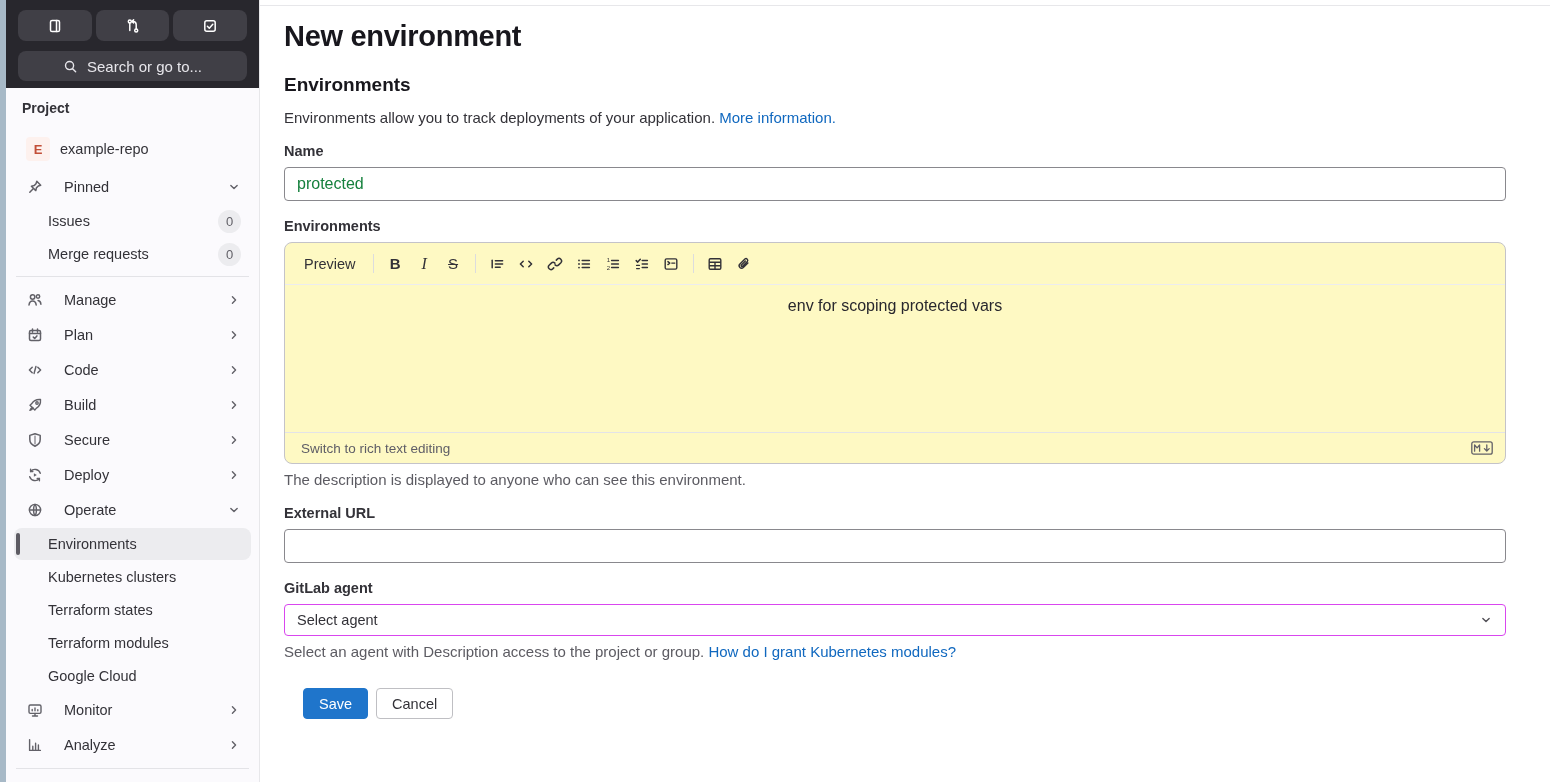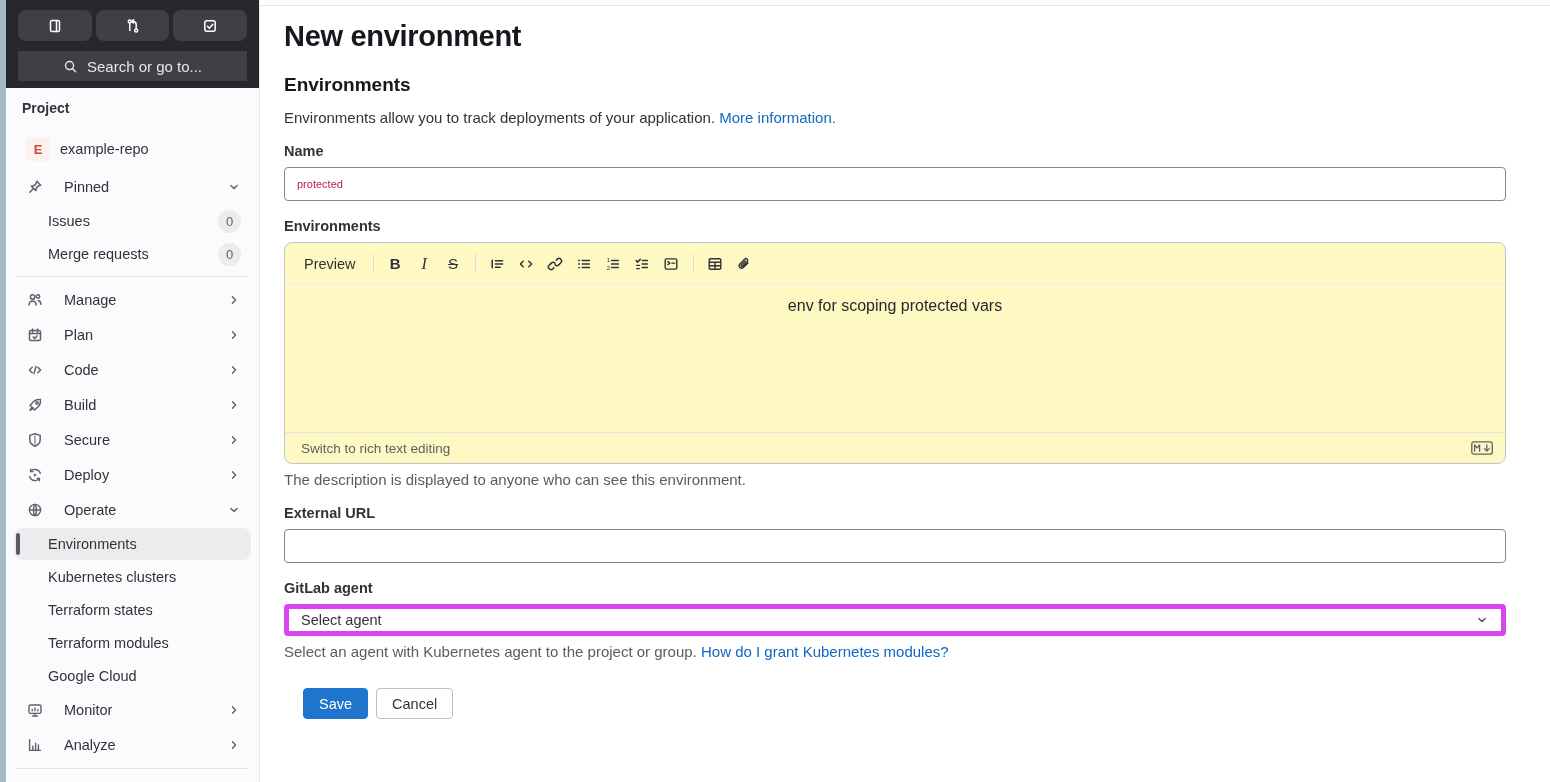--- a/index.html
+++ b/index.html
@@ -13,21 +13,21 @@
   
   .left-strip { position:absolute; left:0; top:0; width:6px; height:100%; background:#a7b9c7; }
 
   
   .sidebar { position:absolute; left:6px; top:0; width:254px; height:100%;
              background:#fbfafd; border-right:1px solid #e7e7ea; }
   .sb-header { background:#28272d; height:88px; padding:10px 12px 0; }
   .sb-shortcuts { display:flex; gap:4px; }
   .sb-shortcuts .sc-btn { flex:1; height:31px; background:#403f46; border:none; border-radius:8px;
       color:#fff; display:flex; align-items:center; justify-content:center; cursor:pointer; }
-  .sb-search { margin-top:10px; width:100%; height:30px; background:#403f46; border:none; border-radius:0;
+  .sb-search { margin-top:10px; width:100%; height:30px; background:#403f46; border:none; border-radius:8px;
       color:#e7e6eb; display:flex; align-items:center; justify-content:center; gap:9px;
       font-family:inherit; font-size:15px; cursor:pointer; }
   .sb-body { padding-top:12px; }
   .sb-label { font-size:14px; font-weight:700; margin:0 0 15px 16px; color:#333238; }
   .row { position:relative; display:flex; align-items:center; height:34px; margin:1px 8px;
          padding:0 10px 0 12px; border-radius:8px; gap:20px; color:#333238; cursor:pointer; }
   .row .ic { width:18px; height:18px; flex:none; color:#626168; display:flex; align-items:center; justify-content:center; }
   .row .lbl { flex:1; white-space:nowrap; }
   .row .chev { flex:none; color:#626168; display:flex; }
   .row.sub { padding-left:34px; height:32px; }
@@ -45,21 +45,21 @@
   .main { position:absolute; left:260px; right:0; top:0; bottom:0; background:#fff;
           padding:0 44px 0 24px; }
   .main::before { content:''; position:absolute; top:5px; left:0; right:0; border-top:1px solid #e7e7ea; }
   h1 { font-size:29px; font-weight:700; margin:20px 0 0; color:#18171d; letter-spacing:-.3px; }
   h2 { font-size:19px; font-weight:700; margin:21px 0 0; color:#18171d; }
   .intro { font-size:15px; margin:13px 0 0; }
   a.lnk { color:#1068bf; text-decoration:none; cursor:pointer; }
   .fgroup { margin-top:17px; }
   .flabel { font-size:14.5px; font-weight:700; margin:0 0 8px; color:#333238; }
   .tinput { display:block; width:100%; height:32px; border:1px solid #89888d; border-radius:4px;
-      padding:16px 12px; font-family:inherit; font-size:11px; color:#be185d; background:#fff; outline:none; }
+      padding:16px 12px; font-family:inherit; font-size:16px; color:#15803d; background:#fff; outline:none; }
   .fhelp { font-size:15px; color:#5c5b62; margin:7px 0 0; }
 
   
   .editor { border:1px solid #c4c3c9; border-radius:8px; background:#fef9c3; }
   .ed-toolbar { display:flex; align-items:center; height:42px; padding:0 10px; gap:2px;
       border-bottom:1px solid #ececef; }
   .ed-preview { background:none; border:none; font-family:inherit; font-size:14.5px; color:#333238;
       padding:0 9px; cursor:pointer; }
   .ed-sep { width:1px; height:19px; background:#dcdcde; margin:0 6px; flex:none; }
   .tb-btn { width:27px; height:27px; display:flex; align-items:center; justify-content:center;
@@ -72,21 +72,21 @@
   .ed-content textarea { width:100%; height:132px; border:none; resize:none; outline:none; padding:0;
       background:transparent; font-family:Liberation Sans, sans-serif;
       font-size:16px; color:#28272d;text-align:center; }
   .ed-footer { display:flex; align-items:center; justify-content:space-between; height:31px;
       padding:0 12px 0 16px; border-top:1px solid #e3e3e7; }
   .ed-switch { background:none; border:none; font-family:inherit; font-size:13.5px; color:#5e5d66;
       padding:0; cursor:pointer; }
   .md-badge { color:#626168; display:flex; cursor:pointer; }
 
   .select { display:flex; align-items:center; justify-content:space-between; width:100%; height:32px;
-      border:5px solid #d946ef; border-radius:4px; padding:0 12px; background:#fff;
+      border:1px solid #d946ef; border-radius:4px; padding:0 12px; background:#fff;
       font-family:inherit; font-size:14.5px; color:#333238; cursor:pointer; }
   .actions { margin-top:28px; display:flex; gap:8px;padding-left:19px; }
   .btn { height:31px; padding:0 15px; border-radius:4px; font-family:inherit; font-size:14.5px; cursor:pointer; }
   .btn-primary { background:#1f75cb; border:1px solid #1f75cb; color:#fff; }
   .btn-default { background:#fff; border:1px solid #bfbfc3; color:#333238; }
 </style>
 </head>
 <body>
 
 <div class="left-strip"></div>
@@ -435,21 +435,21 @@
   <div class="fgroup">
     <div class="flabel">GitLab agent</div>
     <div class="select">
       <span>Select agent</span>
       <span class="chev" style="color:#535158;display:flex;">
         <svg width="14" height="14" viewBox="0 0 16 16" fill="none" stroke="currentColor" stroke-width="1.6" stroke-linecap="round" stroke-linejoin="round">
             <path d="M4.4 6.2L8 9.8l3.6-3.6"></path>
           </svg>
       </span>
     </div>
-    <p class="fhelp"><span>Select an agent with Kubernetes agent to the project or group.</span>
+    <p class="fhelp"><span>Select an agent with Description access to the project or group.</span>
       <a class="lnk">How do I grant Kubernetes modules?</a></p>
   </div>
 
   <div class="actions">
     <button class="btn btn-primary">Save</button>
     <button class="btn btn-default">Cancel</button>
   </div>
 </main>
 
 </body></html>

